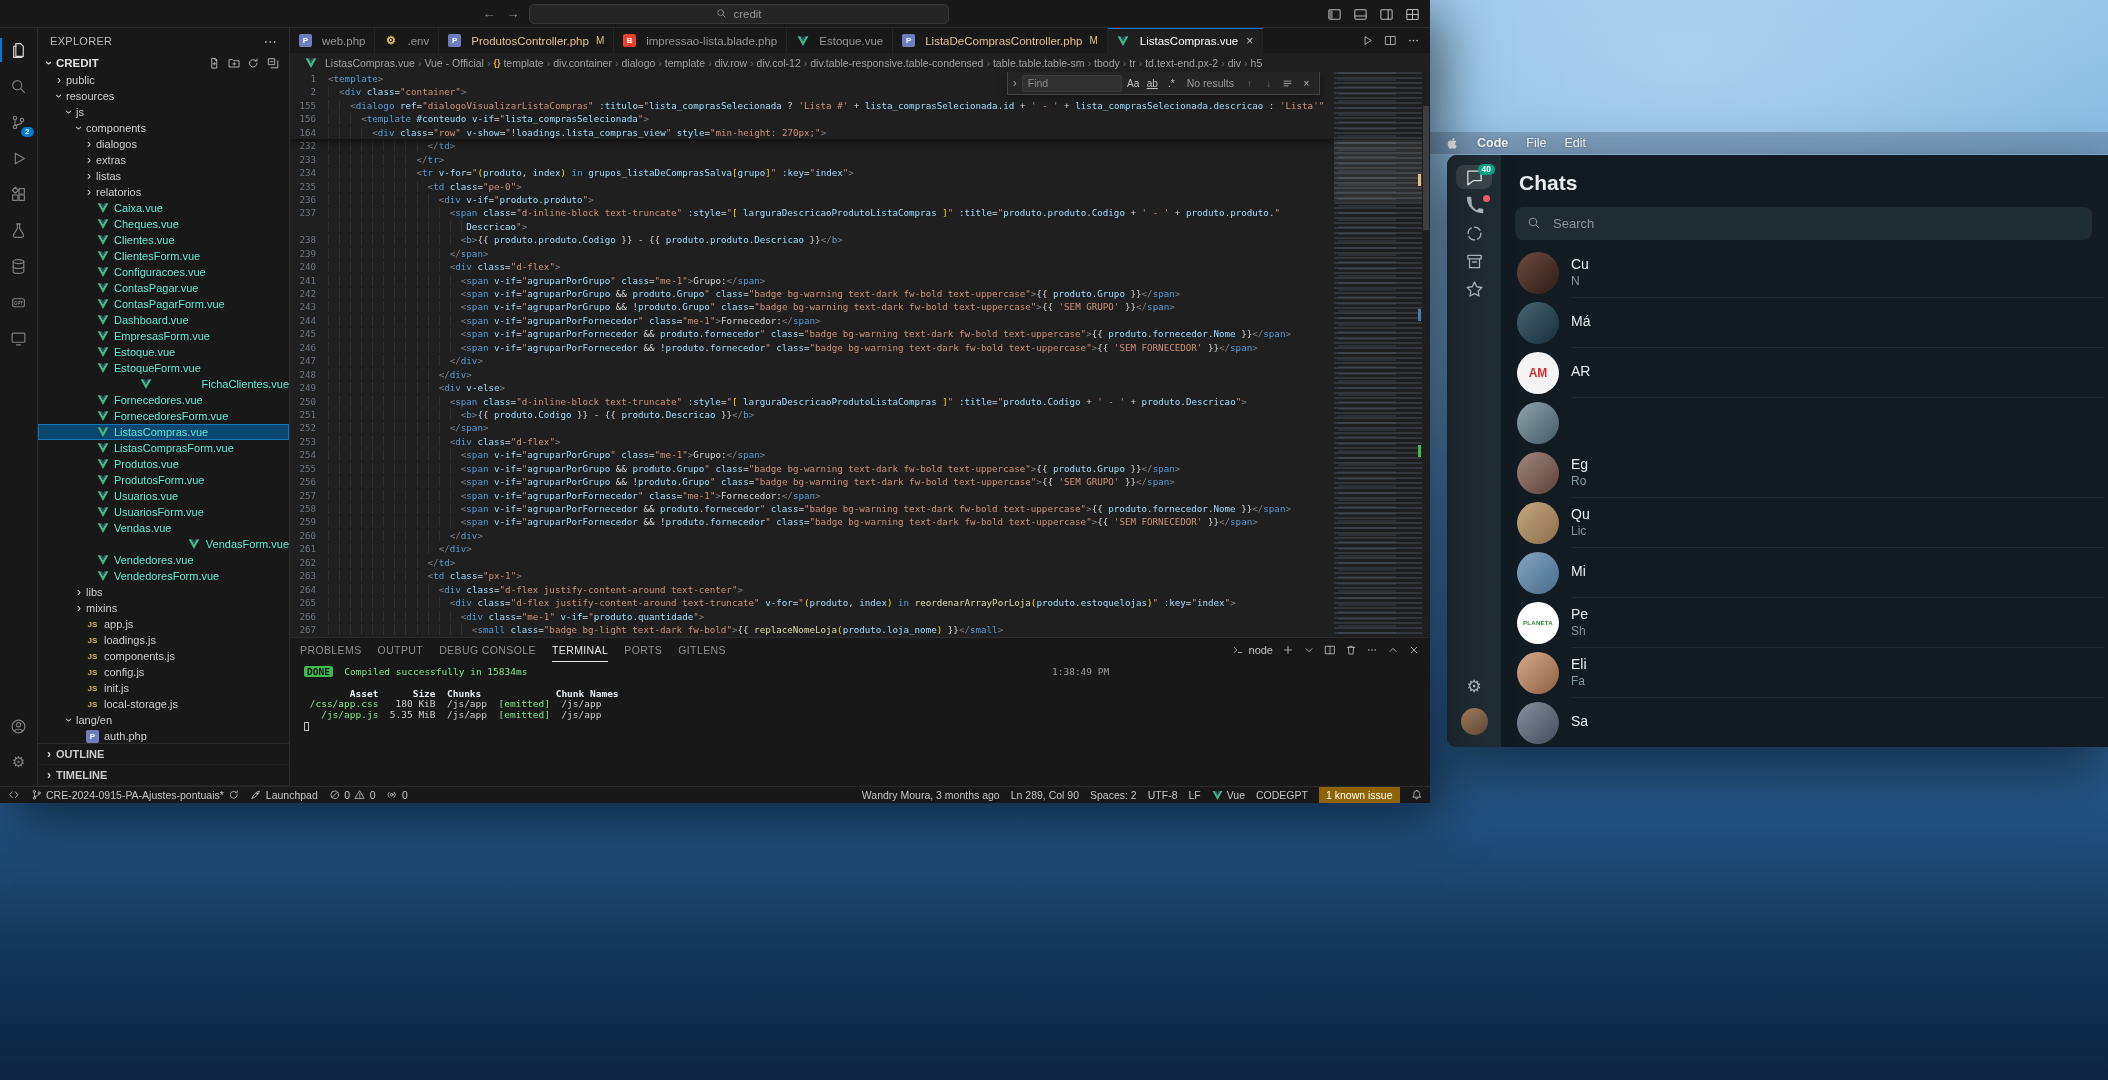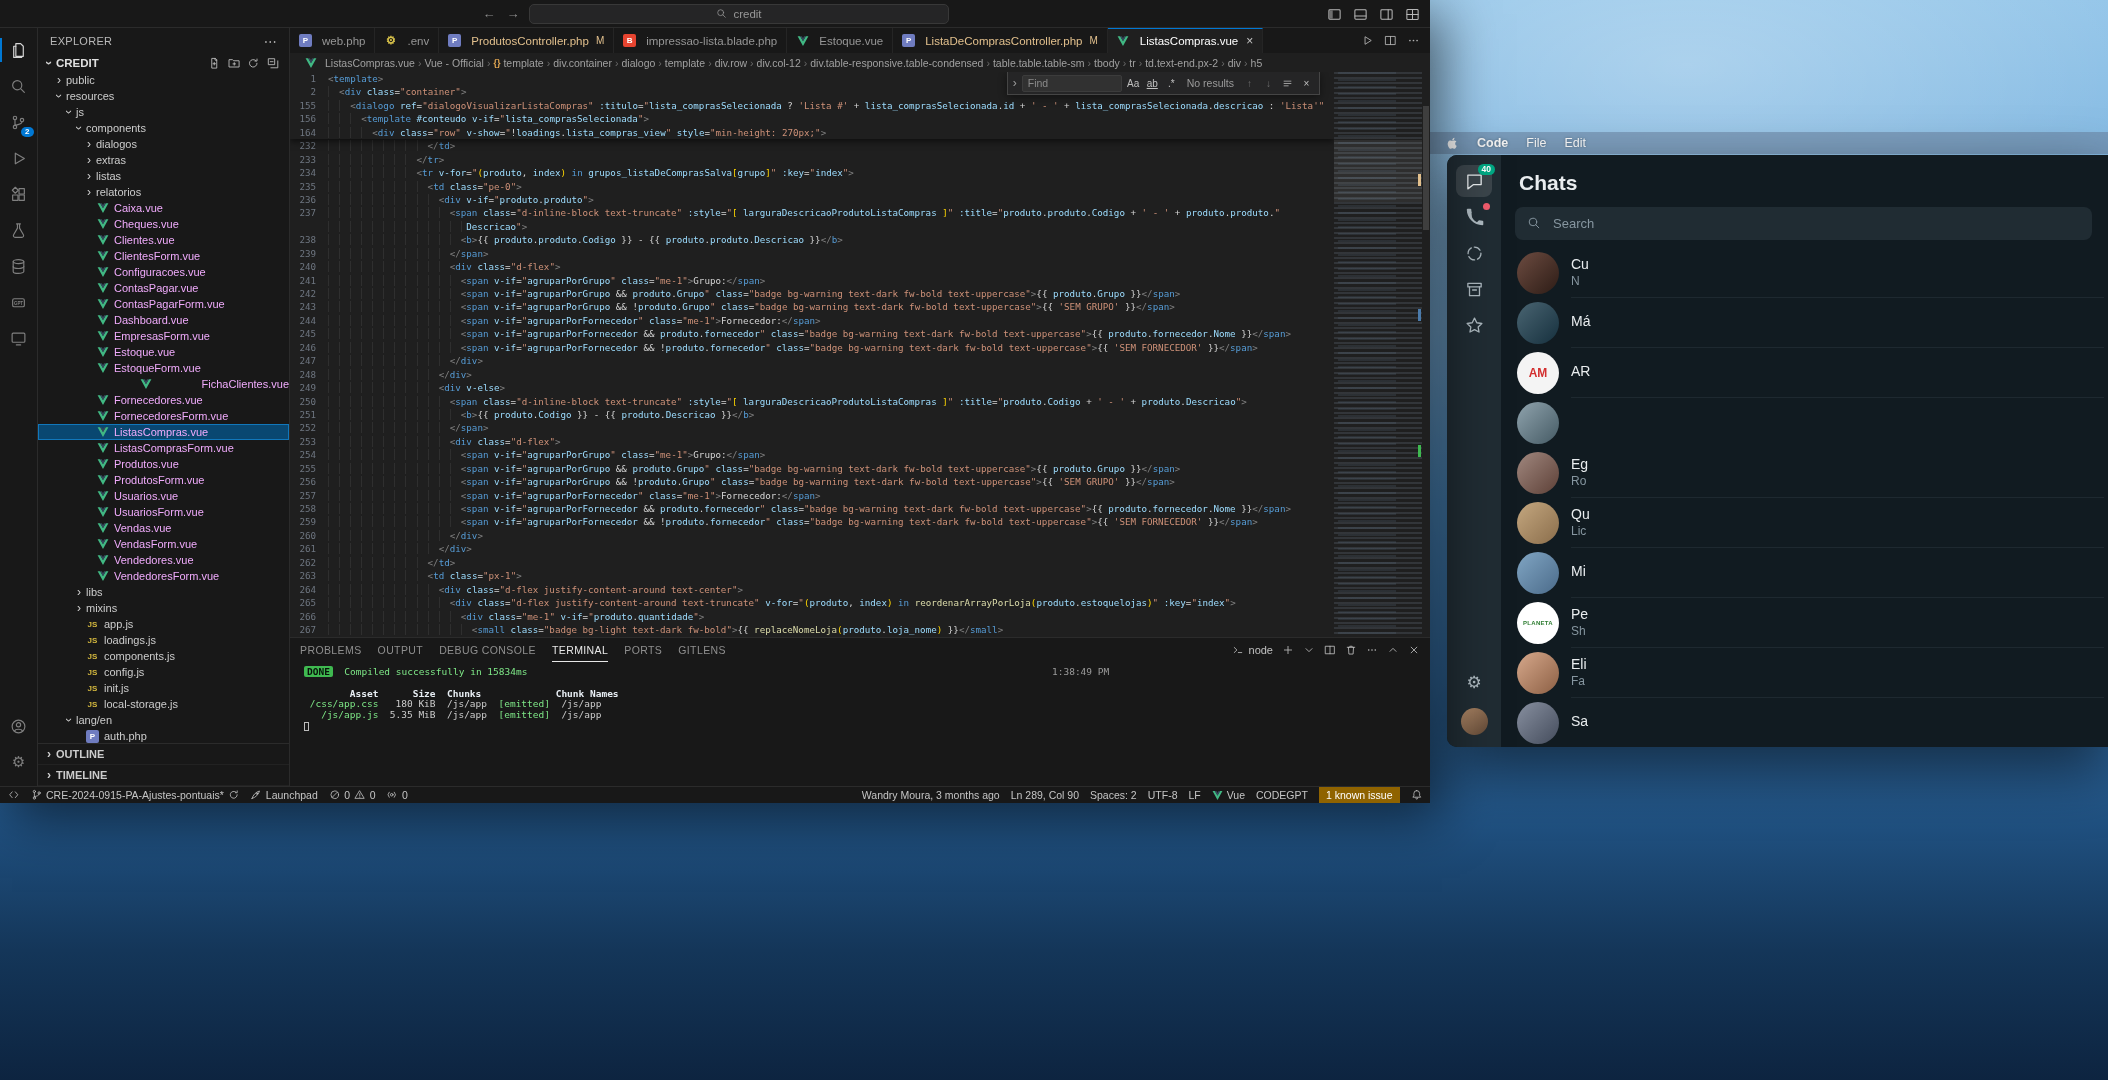--- a/index.html
+++ b/index.html
@@ -13,21 +13,21 @@
   .menubar{position:absolute;left:1430px;top:132px;width:678px;height:22px;display:flex;align-items:center;gap:18px;
     padding-left:16px;background:rgba(104,128,156,.55);backdrop-filter:blur(6px);color:#fff;font-size:12.5px;
     text-shadow:0 0 3px rgba(0,0,0,.35);z-index:2}
   .mb-item{cursor:default}
   .mb-bold{font-weight:bold}
   .mb-apple{display:inline-flex;align-items:center}
   
   .chatwin{position:absolute;left:1447px;top:155px;width:661px;height:592px;background:#111b21;border-radius:10px 0 0 10px;
     box-shadow:0 22px 60px rgba(0,0,0,.55);display:flex;overflow:hidden;z-index:3;color:#e9edef}
   .chat-rail{width:54px;background:#202c33;display:flex;flex-direction:column;align-items:center;padding:10px 0 12px;gap:4px;flex:none}
-  .railbtn{position:relative;width:36px;height:32px;border-radius:8px;display:flex;align-items:center;justify-content:center;color:#aebac1}
+  .railbtn{position:relative;width:36px;height:24px;border-radius:8px;display:flex;align-items:center;justify-content:center;color:#aebac1}
   .railbtn.active{background:rgba(255,255,255,.12);color:#e9edef}
   .rail-badge{position:absolute;top:-1px;right:-3px;background:#00a884;color:#fff;font-size:8.5px;font-weight:bold;
     border-radius:8px;padding:1px 4px;line-height:1.1}
   .rail-dot{position:absolute;top:2px;right:2px;width:7px;height:7px;border-radius:50%;background:#f15c6d}
   .rail-bottom{margin-top:auto;display:flex;flex-direction:column;align-items:center;gap:10px}
   .rail-avatar{width:27px;height:27px;border-radius:50%;background:linear-gradient(135deg,#b08968,#5e4634)}
   .chat-main{flex:1;padding:14px 0 0 14px;display:flex;flex-direction:column;overflow:hidden}
   .chat-title{font-size:21px;font-weight:bold;margin:2px 0 12px 4px}
   .chat-search{height:33px;background:#202c33;border-radius:8px;display:flex;align-items:center;gap:12px;padding:0 12px;
     margin-right:16px;color:#8696a0;font-size:13px}
@@ -70,21 +70,21 @@
   
   .sidebar{width:252px;background:#181818;border-right:1px solid #2b2b2b;display:flex;flex-direction:column;flex:none;font-size:12px}
   .sb-header{height:26px;display:flex;align-items:center;justify-content:space-between;padding:0 12px;color:#b9b9b9;font-size:11px;letter-spacing:.3px}
   .sb-dots{color:#cccccc;font-size:13px}
   .sb-section{height:18px;display:flex;align-items:center;font-weight:bold;font-size:11.5px;color:#e0e0e0;padding-left:4px}
   .sb-actions{margin-left:auto;display:flex;gap:7px;padding-right:10px;color:#c2c2c2}
   .tree{flex:1;overflow:hidden}
   .trow{height:16px;display:flex;align-items:center;color:#cccccc;white-space:nowrap}
   .trow.sel{background:#094771;outline:1px solid #1177bb;outline-offset:-1px}
   .tlabel{font-size:11px}
-  .tlabel.mod{color:#f0abfc}
+  .tlabel.mod{color:#5eead4}
   .chev{width:14px;color:#cfcfcf;display:inline-flex;justify-content:center;flex:none}
   .chev::before{content:"›";display:inline-block;font-size:12px;line-height:1}
   .chev.down::before{transform:rotate(90deg)}
   .chev-sp{width:14px;flex:none}
   .fic{width:13px;height:13px;border-radius:2px;font:bold 8px/13px "Liberation Sans",sans-serif;text-align:center;margin-right:5px;
     display:inline-flex;align-items:center;justify-content:center;flex:none}
   .jsic{color:#d4b83e;border:1px solid transparent;font-size:8px}
   .phpic{background:#6f7cc0;color:#fff}
   .bladeic{background:#e74430;color:#fff}
   .gearic{color:#d8c24a;font-size:11px}
@@ -680,21 +680,21 @@
             <div class="trow" style="padding-left: 44px;">
               <span class="chev-sp"></span>
               <span class="fic">
                 <svg viewBox="0 0 16 16" width="12" height="12">
                   <path d="M.8 1.6h3.4L8 8l3.8-6.4h3.4L8 14.6z" fill="#41b883"></path>
                   <path d="M4.2 1.6h2.3L8 4.3l1.5-2.7h2.3L8 8.3z" fill="#35495e"></path>
                 </svg>
               </span>
               <span class="tlabel mod">Vendas.vue</span>
             </div>
-            <div class="trow" style="padding-left: 44px;">
+            <div class="trow" style="padding-left: 44px; justify-content: flex-end;">
               <span class="chev-sp"></span>
               <span class="fic">
                 <svg viewBox="0 0 16 16" width="12" height="12">
                   <path d="M.8 1.6h3.4L8 8l3.8-6.4h3.4L8 14.6z" fill="#41b883"></path>
                   <path d="M4.2 1.6h2.3L8 4.3l1.5-2.7h2.3L8 8.3z" fill="#35495e"></path>
                 </svg>
               </span>
               <span class="tlabel mod">VendasForm.vue</span>
             </div>
             <div class="trow" style="padding-left: 44px;">

